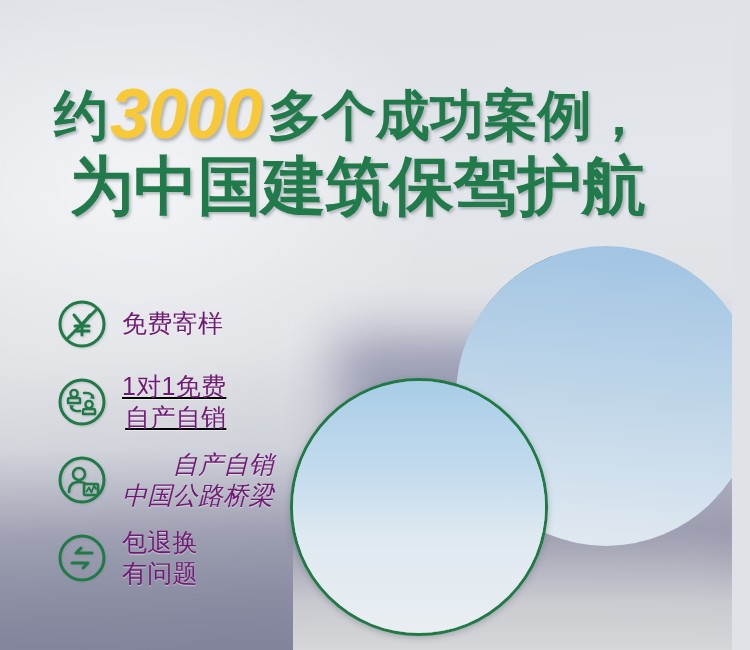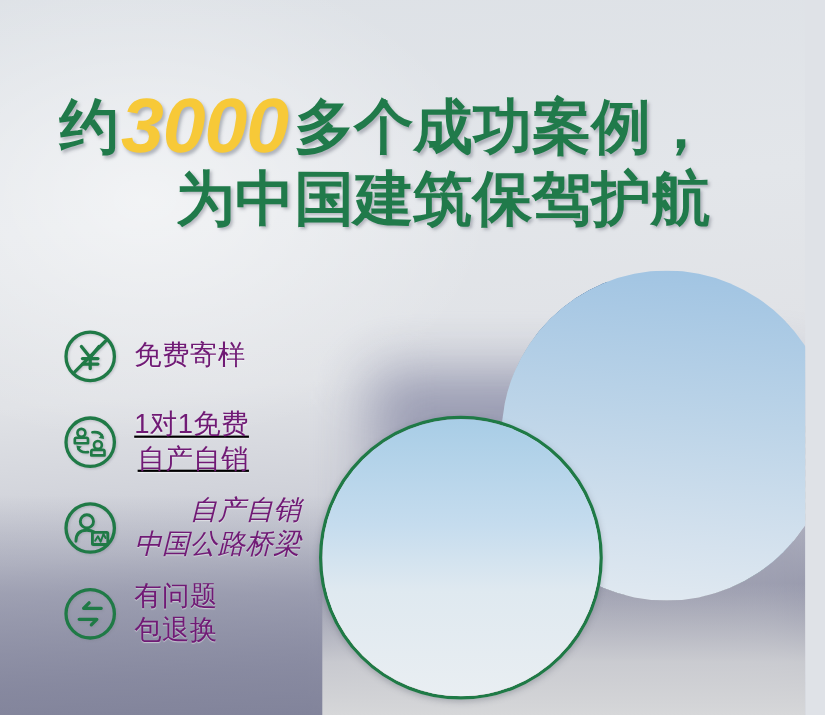--- a/index.html
+++ b/index.html
@@ -53,21 +53,21 @@
     text-shadow:2px 2px 3px rgba(90,95,110,.40);
   }
   .hl-num {
     font-size:70px; font-weight:bold; font-style:italic;
     color:#f7c938;
     letter-spacing:-1px;
     text-shadow:2px 3px 3px rgba(105,110,125,.45);
     padding:0 6px 0 2px;
     vertical-align:-4px;
   }
-  .hl-l2 .hl-green { font-size:54px; }
+  .hl-l2 .hl-green { font-size:64px; }
 
   
   .subtitle {
     position:absolute; left:56px; top:207px;
     width:660px;
     color:#3a3f45;
     font-size:25px;
     line-height:1.48;
     letter-spacing:.3px;
     text-shadow:0 1px 1px rgba(255,255,255,.55);
@@ -443,19 +443,19 @@
       <span class="f-icon">
         <svg viewBox="0 0 52 52">
           <circle cx="26" cy="26" r="22" fill="none" stroke="#1f7a46" stroke-width="3"></circle>
           <g fill="none" stroke="#1f7a46" stroke-width="3" stroke-linecap="round" stroke-linejoin="round">
             <path d="M 36 21 L 20 21 L 25 16"></path>
             <path d="M 16 31 L 32 31 L 27 36"></path>
           </g>
         </svg>
       </span>
       <span class="f-text">
+        <span class="ft-line">包退换</span>
         <span class="ft-line">有问题</span>
-        <span class="ft-line">包退换</span>
       </span>
     </div>
 
   </div>
 </div>
 
 </body></html>

